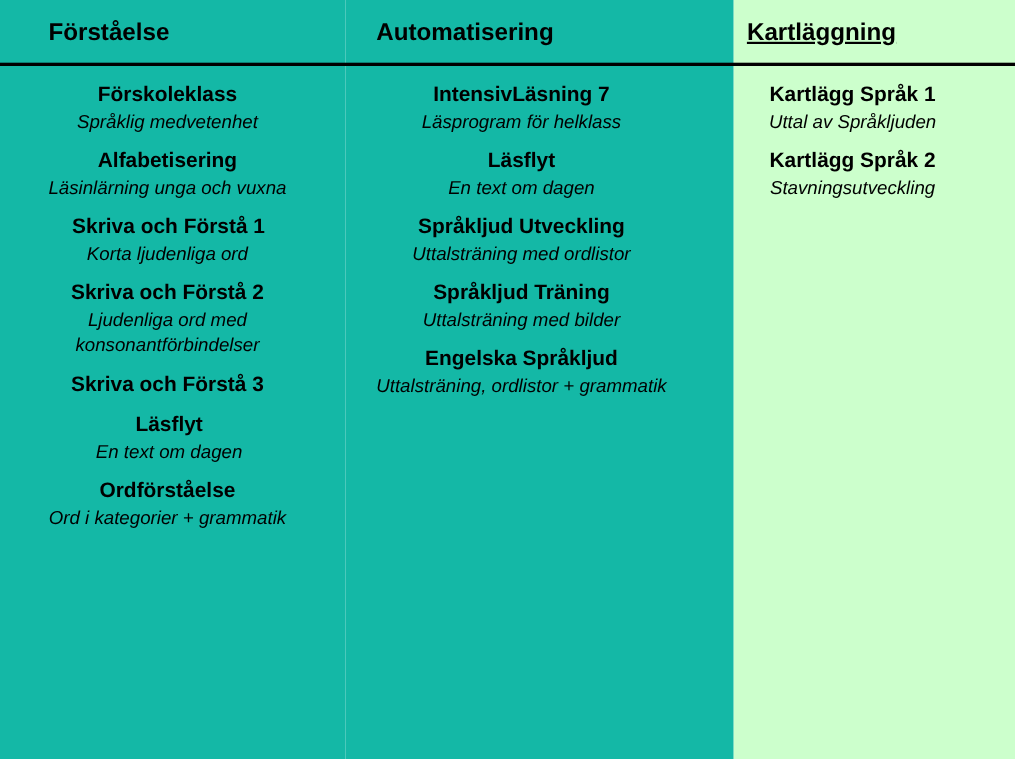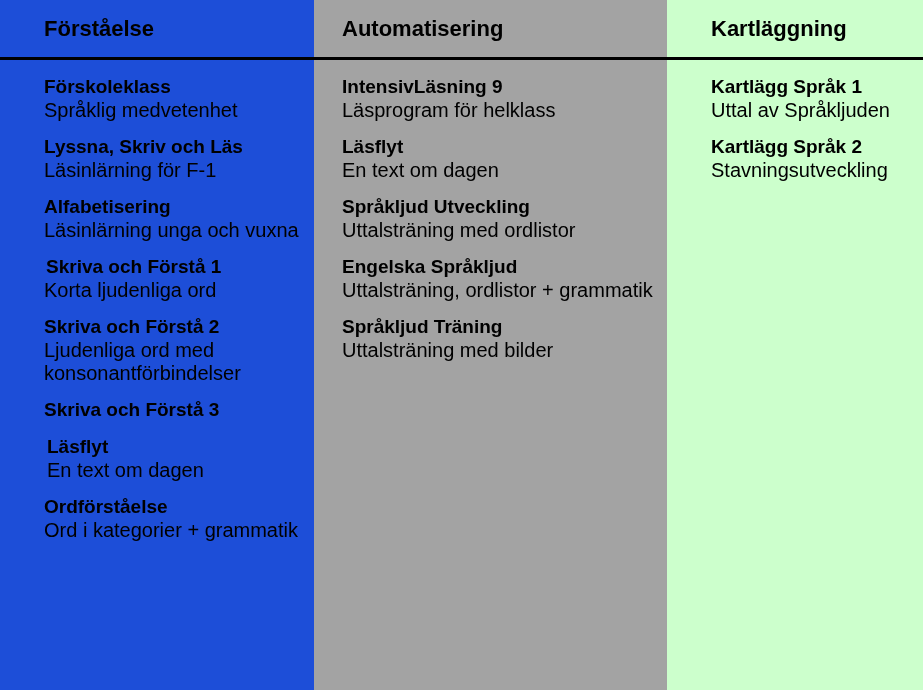--- a/index.html
+++ b/index.html
@@ -29,78 +29,76 @@
   .col-header {
     position: absolute;
     top: 14px;
     font-size: 22px;
     font-weight: bold;
     line-height: 30px;
     white-space: nowrap;
   }
   .col-1 .col-header { left: 44px; }
   .col-2 .col-header { left: 28px; }
-  .col-3 .col-header { left: 44px; }
+  .col-3 .col-header { left: 12px; text-decoration: underline; }
 
   .rule {
     position: absolute;
     left: 0;
     top: 57px;
     width: 923px;
     height: 3px;
     background: #000000;
   }
 
   .items {
     position: absolute;
     top: 75px;
     margin: 0;
     padding: 0;
     list-style: none;
   }
   .col-1 .items { left: 44px; }
   .col-2 .items { left: 28px; }
-  .col-3 .items { left: 44px; }
+  .col-3 .items { left: 32px; }
 
   .item {
     margin: 0 0 13px 0;
     padding: 0;
     cursor: pointer;
+    text-align: center;
   }
   .item-title {
     display: block;
     font-size: 19px;
     font-weight: bold;
     line-height: 24px;
     white-space: nowrap;
   }
   .item-desc {
     display: block;
-    font-size: 20px;
+    font-size: 17px;
     line-height: 23px;
     white-space: pre-line;
+    font-style: italic;
   }
   .nudge-2 { margin-left: 2px; }
   .nudge-3 { margin-left: 3px; }
 </style>
 </head>
 <body>
 
 <div class="board">
 
-  <div class="col col-1" style="background:#1d4ed8">
+  <div class="col col-1" style="background:#14b8a6">
     <div class="col-header">Förståelse</div>
     <ul class="items">
       <li class="item">
         <span class="item-title">Förskoleklass</span>
         <span class="item-desc">Språklig medvetenhet</span>
-      </li>
-      <li class="item">
-        <span class="item-title">Lyssna, Skriv och Läs</span>
-        <span class="item-desc">Läsinlärning för F-1</span>
       </li>
       <li class="item">
         <span class="item-title">Alfabetisering</span>
         <span class="item-desc">Läsinlärning unga och vuxna</span>
       </li>
       <li class="item">
         <span class="item-title nudge-2">Skriva och Förstå 1</span>
         <span class="item-desc">Korta ljudenliga ord</span>
       </li>
       <li class="item">
@@ -115,42 +113,42 @@
         <span class="item-title nudge-3">Läsflyt</span>
         <span class="item-desc nudge-3">En text om dagen</span>
       </li>
       <li class="item">
         <span class="item-title">Ordförståelse</span>
         <span class="item-desc">Ord i kategorier + grammatik</span>
       </li>
     </ul>
   </div>
 
-  <div class="col col-2" style="background:#a3a3a3">
+  <div class="col col-2" style="background:#14b8a6">
     <div class="col-header">Automatisering</div>
     <ul class="items">
       <li class="item">
-        <span class="item-title">IntensivLäsning 9</span>
+        <span class="item-title">IntensivLäsning 7</span>
         <span class="item-desc">Läsprogram för helklass</span>
       </li>
       <li class="item">
         <span class="item-title">Läsflyt</span>
         <span class="item-desc">En text om dagen</span>
       </li>
       <li class="item">
         <span class="item-title">Språkljud Utveckling</span>
         <span class="item-desc">Uttalsträning med ordlistor</span>
       </li>
       <li class="item">
+        <span class="item-title">Språkljud Träning</span>
+        <span class="item-desc">Uttalsträning med bilder</span>
+      </li>
+      <li class="item">
         <span class="item-title">Engelska Språkljud</span>
         <span class="item-desc">Uttalsträning, ordlistor + grammatik</span>
-      </li>
-      <li class="item">
-        <span class="item-title">Språkljud Träning</span>
-        <span class="item-desc">Uttalsträning med bilder</span>
       </li>
     </ul>
   </div>
 
   <div class="col col-3" style="background:#CCFFCC">
     <div class="col-header">Kartläggning</div>
     <ul class="items">
       <li class="item">
         <span class="item-title">Kartlägg Språk 1</span>
         <span class="item-desc">Uttal av Språkljuden</span>

